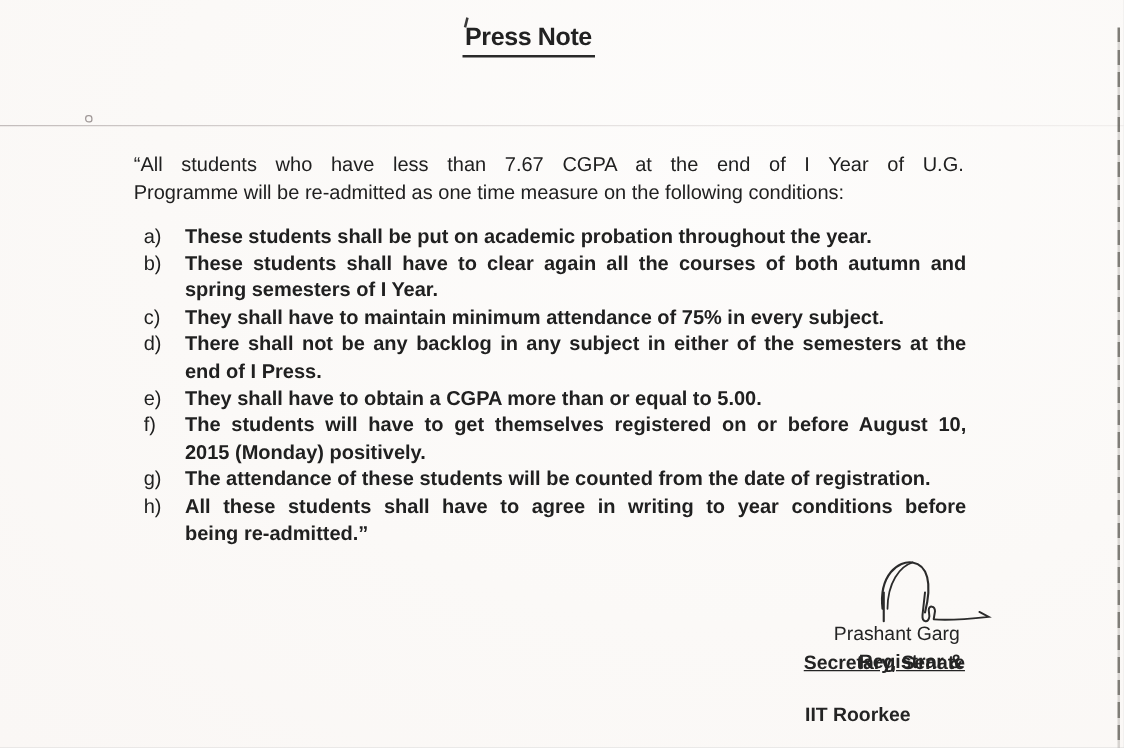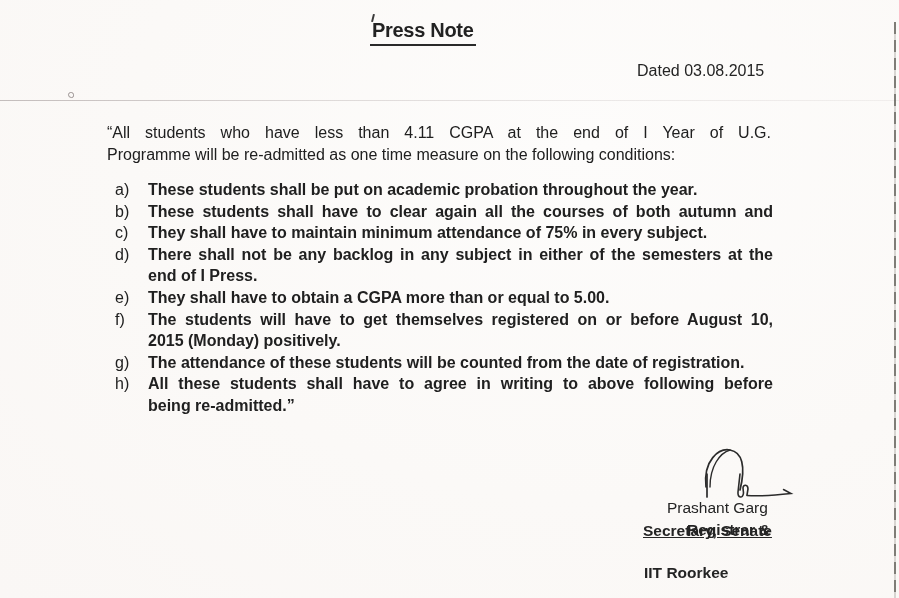--- a/index.html
+++ b/index.html
@@ -125,40 +125,40 @@
 
 <div class="page">
 
   <div class="scan-hline"></div>
   <div class="scan-speck"></div>
   <div class="scan-vline"></div>
   <div class="title-tick"></div>
 
   <div class="title">Press Note</div>
 
-  <div class="date">Dated 03.08.2015</div>
 
   <div class="intro">
-    <div class="stretch">“All students who have less than 4.11 CGPA at the end of I Year of U.G.</div>
+    <div class="stretch">“All students who have less than 7.67 CGPA at the end of I Year of U.G.</div>
     <div>Programme will be re-admitted as one time measure on the following conditions:</div>
   </div>
 
   <div class="conditions">
 
     <div class="cond">
       <span class="cond-label">a)</span>
       <div class="cond-text">
         <div>These students shall be put on academic probation throughout the year.</div>
       </div>
     </div>
 
     <div class="cond">
       <span class="cond-label">b)</span>
       <div class="cond-text">
         <div class="stretch">These students shall have to clear again all the courses of both autumn and</div>
+        <div>spring semesters of I Year.</div>
       </div>
     </div>
 
     <div class="cond">
       <span class="cond-label">c)</span>
       <div class="cond-text">
         <div>They shall have to maintain minimum attendance of 75% in every subject.</div>
       </div>
     </div>
 
@@ -188,21 +188,21 @@
     <div class="cond">
       <span class="cond-label">g)</span>
       <div class="cond-text">
         <div>The attendance of these students will be counted from the date of registration.</div>
       </div>
     </div>
 
     <div class="cond">
       <span class="cond-label">h)</span>
       <div class="cond-text">
-        <div class="stretch">All these students shall have to agree in writing to above following before</div>
+        <div class="stretch">All these students shall have to agree in writing to year conditions before</div>
         <div>being re-admitted.”</div>
       </div>
     </div>
 
   </div>
 
   <svg class="sig-drawing" viewBox="0 0 100 56" fill="none" xmlns="http://www.w3.org/2000/svg">
     <path d="M 9 43 C 6 16 22 4 33 6 C 45 8 49 22 43 46" stroke="#2b2b2b" stroke-width="1.7" stroke-linecap="round"></path>
     <path d="M 13 43 C 13 22 23 9 33 6" stroke="#2b2b2b" stroke-width="1.4" stroke-linecap="round"></path>
     <path d="M 10 30 L 10 53" stroke="#2b2b2b" stroke-width="1.7" stroke-linecap="round"></path>

